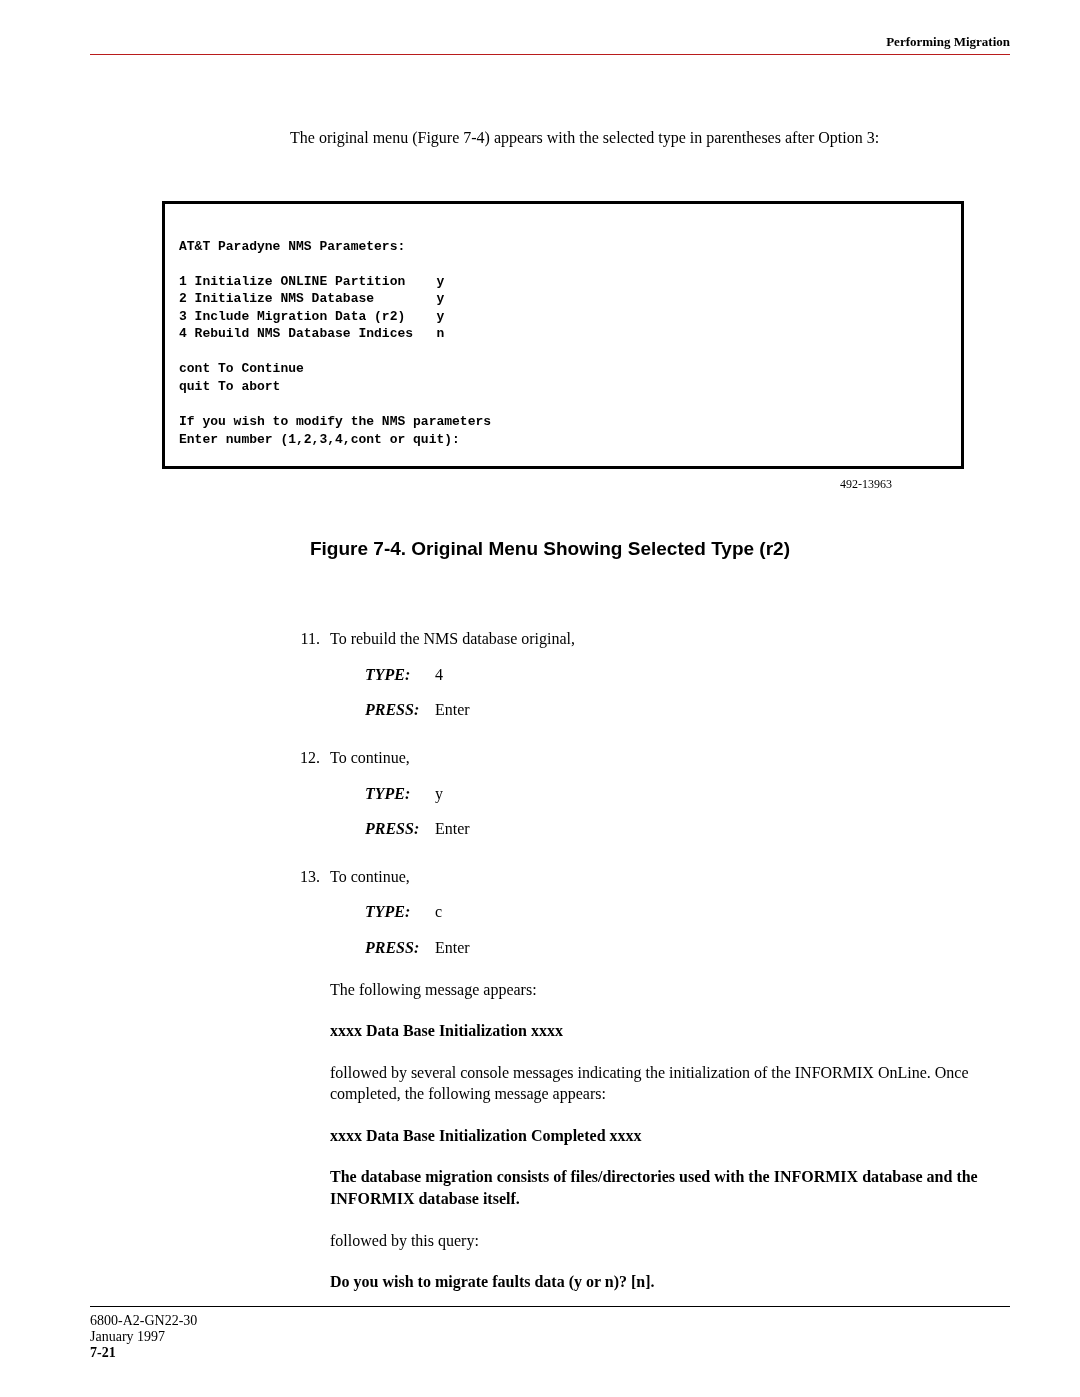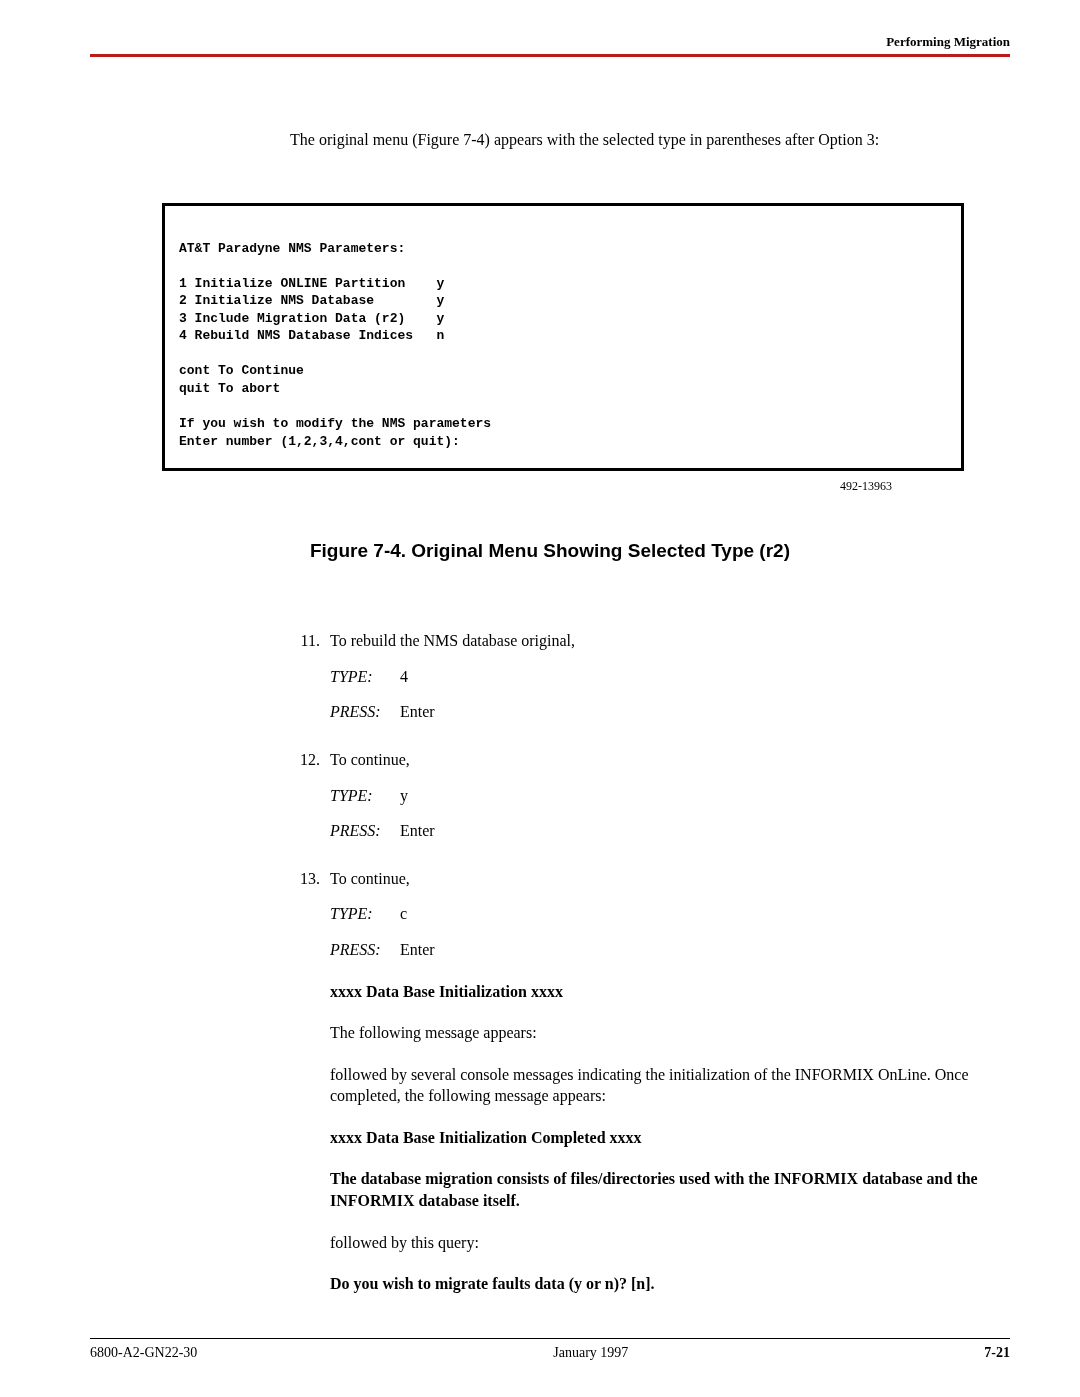--- a/index.html
+++ b/index.html
@@ -11,21 +11,21 @@
     background: #fff;
   }
   .page {
     width: 1080px;
     height: 1397px;
     position: relative;
     box-sizing: border-box;
     padding: 30px 70px 0 90px;
   }
   .header-region {
-    border-bottom: 3px solid #b91c1c;
+    border-bottom: 1px solid #b91c1c;
     padding-bottom: 4px;
     margin-top: 4px;
     text-align: right;
     font-family: "Times New Roman", Times, serif;
     font-weight: bold;
     font-size: 13px;
   }
   .intro {
     margin: 72px 0 0 200px;
     font-size: 16px;
@@ -69,34 +69,35 @@
   .step-num {
     width: 32px;
     text-align: right;
     margin-right: 10px;
   }
   .step-body { flex: 1; }
   .kv {
     margin-top: 14px;
     display: flex;
   }
-  .kv .label { font-style: italic; font-weight: normal; width: 70px; }
+  .kv .label { font-style: italic; font-weight: bold; width: 70px; margin-left: 35px; }
   .kv .val { }
   .para { margin-top: 20px; }
   .bold { font-weight: bold; }
   .footer {
     position: absolute;
     left: 90px;
     right: 70px;
     bottom: 36px;
     border-top: 1px solid #000;
     padding-top: 6px;
     display: flex;
     justify-content: space-between;
     font-size: 14px;
+    flex-direction: column;
   }
   .footer .right { font-weight: bold; }
 </style>
 </head>
 <body>
 
 <div class="page">
 
   <div class="header-region">
     <span>Performing Migration</span>
@@ -155,22 +156,22 @@
         <div class="step-body">
           <div>To continue,</div>
           <div class="kv">
             <span class="label">TYPE:</span>
             <span class="val">c</span>
           </div>
           <div class="kv">
             <span class="label">PRESS:</span>
             <span class="val">Enter</span>
           </div>
+          <div class="para">The following message appears:</div>
           <div class="para bold">xxxx Data Base Initialization xxxx</div>
-          <div class="para">The following message appears:</div>
           <div class="para">followed by several console messages indicating the initialization of the INFORMIX OnLine. Once completed, the following message appears:</div>
           <div class="para bold">xxxx Data Base Initialization Completed xxxx</div>
           <div class="para bold">The database migration consists of files/directories used with the INFORMIX database and the INFORMIX database itself.</div>
           <div class="para">followed by this query:</div>
           <div class="para bold">Do you wish to migrate faults data (y or n)? [n].</div>
         </div>
       </div>
     </div>
 
   <div class="footer">

